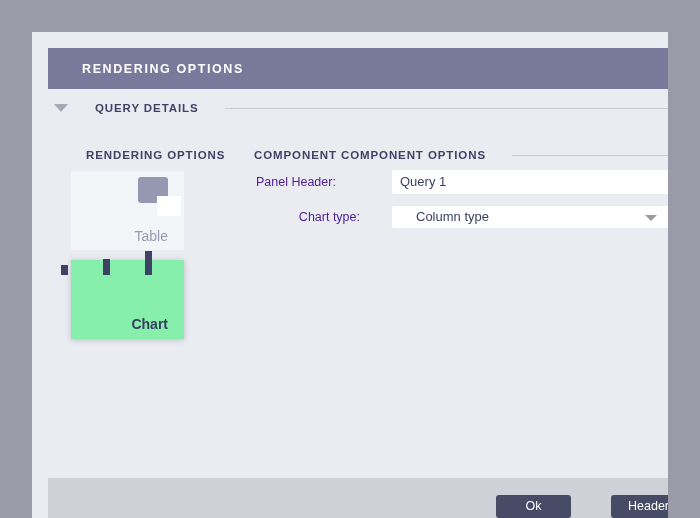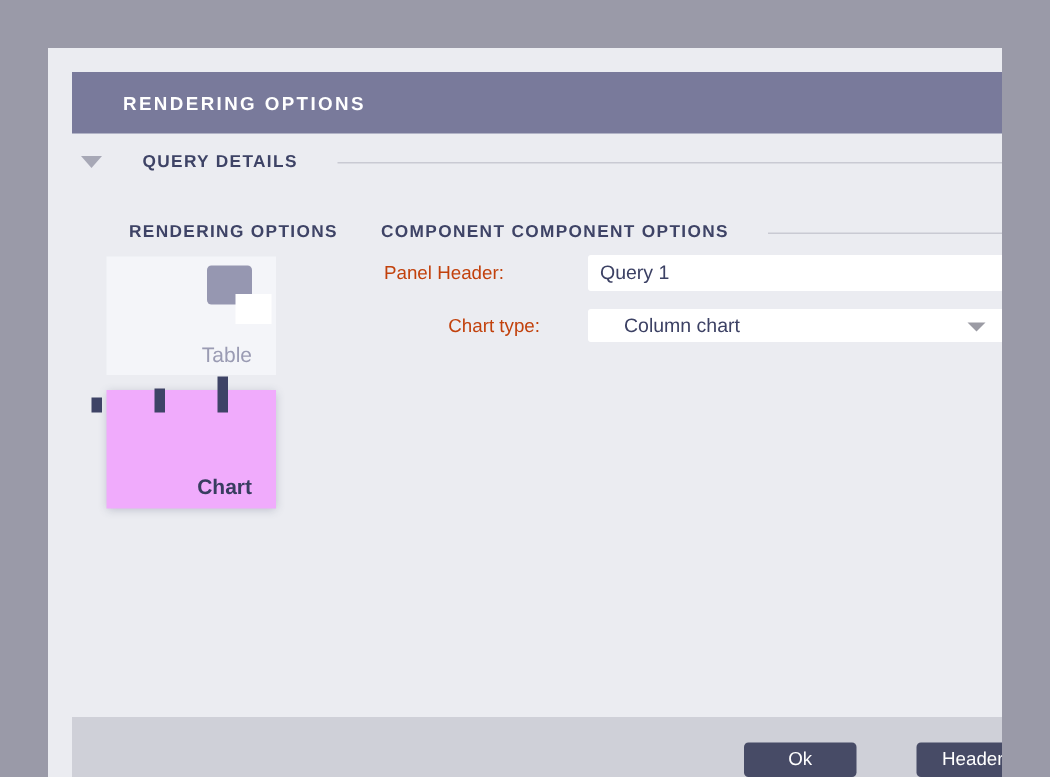--- a/index.html
+++ b/index.html
@@ -56,21 +56,21 @@
   .col-head.right { left:190px; right:20px; }
   
   .tile {
     position:absolute; left:23px; width:113px; height:79px;
     display:flex; flex-direction:column; align-items:flex-end;
     justify-content:center; cursor:pointer; border:none;
     font-family:"Liberation Sans", sans-serif;
   }
   .tile.table-tile { top:123px; background:#f4f5f9; }
   .tile.chart-tile {
-    top:212px; background:#f0abfc;
+    top:212px; background:#86efac;
     box-shadow:0 1px 6px rgba(62,67,102,0.28);
   }
   .tile-label { font-size:14px; margin-top:9px; }
   .table-tile .tile-label { color:#9a9bb3; }
   .chart-tile .tile-label { color:#383d60; font-weight:bold; }
   
   .table-icon {
     width:30px; height:26px; background:#9697b1; border-radius:3px;
     padding:3px; display:block;
   }
@@ -90,21 +90,21 @@
   .bar-chart-icon .b3 { height:24px; }
   
   .form-row {
     position:absolute; left:192px; right:20px; height:23px;
     display:flex; align-items:center;
   }
   .form-row.row1 { top:122px; }
   .form-row.row2 { top:157px;text-align:right; }
   .form-label {
     width:104px; flex:0 0 104px;
-    color:#c2410c; font-size:12.5px;
+    color:#4c1d95; font-size:12.5px;
   }
   .text-input {
     flex:1 1 auto; height:23px;
     background:#ffffff; border:none; border-radius:2px;
     padding:12px 8px; color:#3c4164; font-size:13px;
     font-family:"Liberation Sans", sans-serif; outline:none;
   }
   .select-box {
     flex:1 1 auto; height:22px; position:relative;
     background:#ffffff; border-radius:2px; cursor:pointer;
@@ -195,21 +195,21 @@
   </button>
 
   <div class="form-row row1">
     <label class="form-label">Panel Header:</label>
     <input class="text-input" type="text" value="Query 1" style="">
   </div>
 
   <div class="form-row row2">
     <label class="form-label">Chart type:</label>
     <div class="select-box">
-      <span>Column chart</span>
+      <span>Column type</span>
       <span class="sep"></span>
       <span class="chevron-down"></span>
     </div>
   </div>
 
   <div class="footer">
     <button class="btn">Ok</button>
     <button class="btn">Header</button>
   </div>
 

